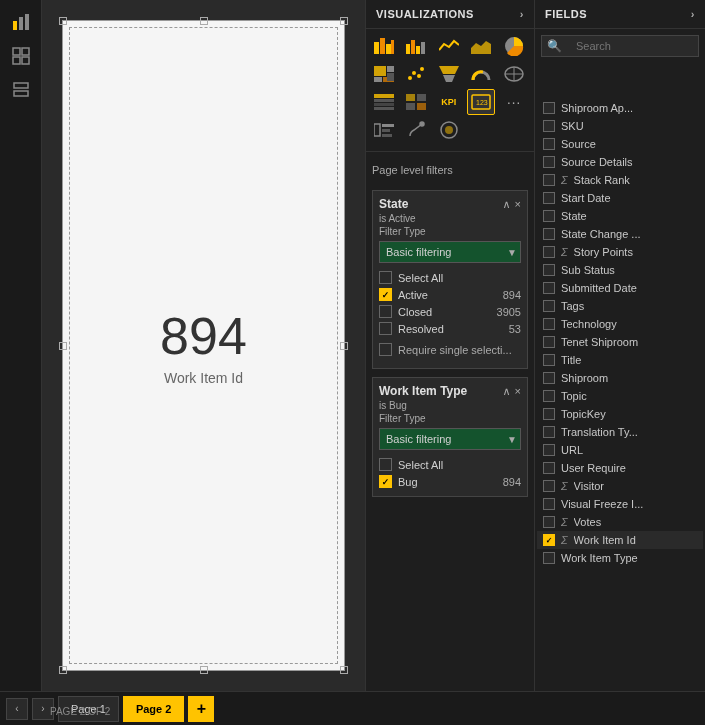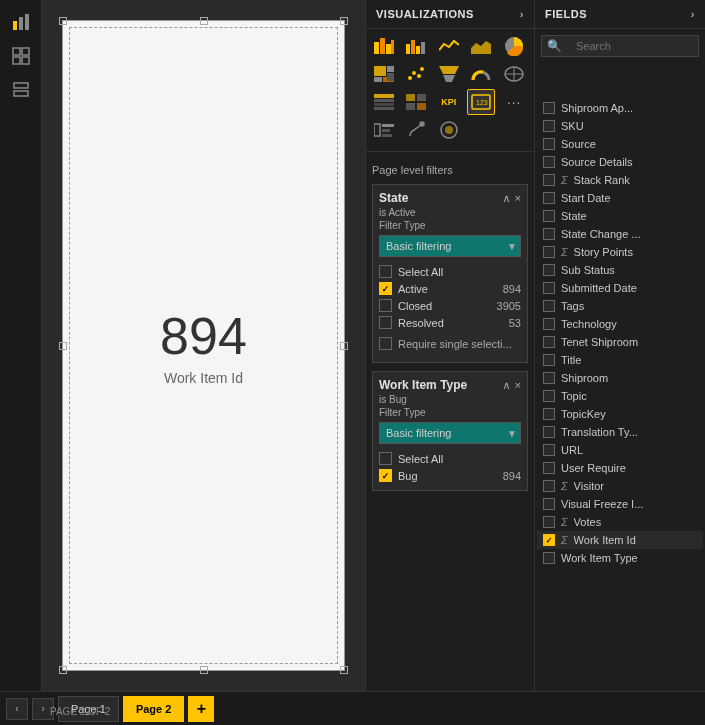--- a/index.html
+++ b/index.html
@@ -153,21 +153,21 @@
 
     
     .filters-section {
       flex: 1;
       overflow-y: auto;
       padding: 6px 6px;
     }
     .filters-title {
       font-size: 11px;
       color: #aaa;
-      margin-bottom: 6px;
+      margin-bottom: 12px;
       padding: 2px 0;
     }
     .filter-card {
       background: #2a2a2a;
       border: 1px solid #444;
       margin-bottom: 8px;
       padding: 6px;
     }
     .filter-card-header {
       display: flex;
@@ -196,21 +196,21 @@
       font-size: 10px;
       color: #aaa;
       margin-bottom: 4px;
     }
     .filter-select-wrapper {
       position: relative;
       margin-bottom: 6px;
     }
     .filter-select {
       width: 100%;
-      background: #0f766e;
+      background: #14532d;
       border: 1px solid #555;
       color: #d0d0d0;
       padding: 4px 20px 4px 6px;
       font-size: 11px;
       appearance: none;
       cursor: pointer;
     }
     .filter-select-arrow {
       position: absolute;
       right: 4px;

